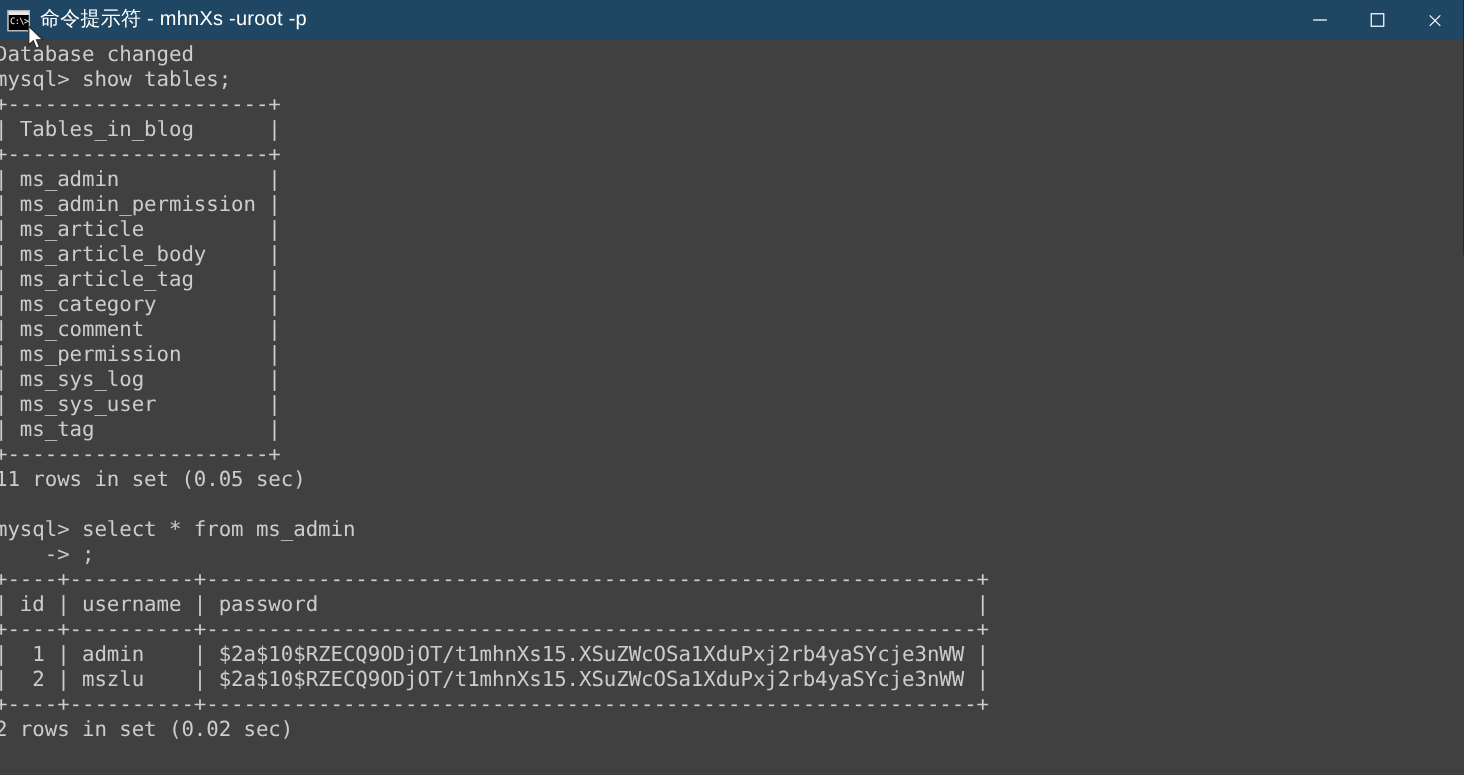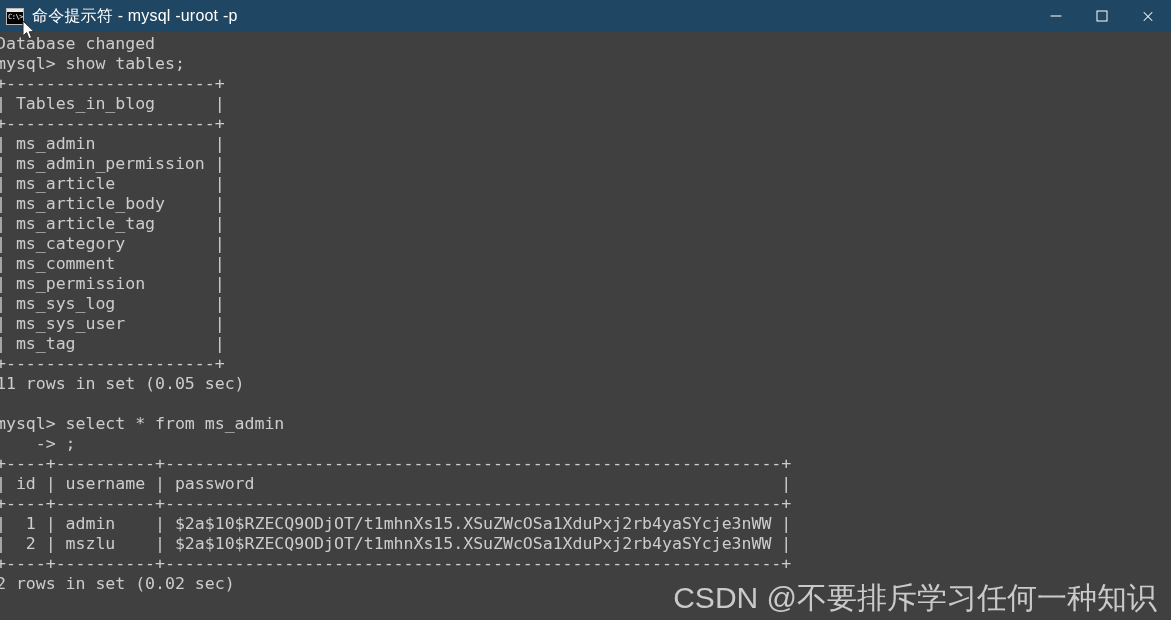--- a/index.html
+++ b/index.html
@@ -176,21 +176,21 @@
 <div id="window">
 
   <div id="titlebar">
 
     <div id="app-icon">
       <span class="frame"></span>
       <span class="screen"></span>
       <span class="prompt">C:\&gt;</span>
     </div>
 
-    <div id="title-text">命令提示符 - mysql  -uroot -p</div>
+    <div id="title-text">命令提示符 - mhnXs  -uroot -p</div>
 
     <div id="titlebar-spacer"></div>
 
     <div class="win-btn">
       <span class="glyph-min"></span>
     </div>
     <div class="win-btn">
       <span class="glyph-max"></span>
     </div>
     <div class="win-btn">
@@ -230,15 +230,14 @@
 +----+----------+--------------------------------------------------------------+
 | id | username | password                                                     |
 +----+----------+--------------------------------------------------------------+
 |  1 | admin    | $2a$10$RZECQ9ODjOT/t1mhnXs15.XSuZWcOSa1XduPxj2rb4yaSYcje3nWW |
 |  2 | mszlu    | $2a$10$RZECQ9ODjOT/t1mhnXs15.XSuZWcOSa1XduPxj2rb4yaSYcje3nWW |
 +----+----------+--------------------------------------------------------------+
 2 rows in set (0.02 sec)
 </pre>
   </div>
 
-  <div id="watermark">CSDN @不要排斥学习任何一种知识</div>
 
 </div>
 
 </body></html>

